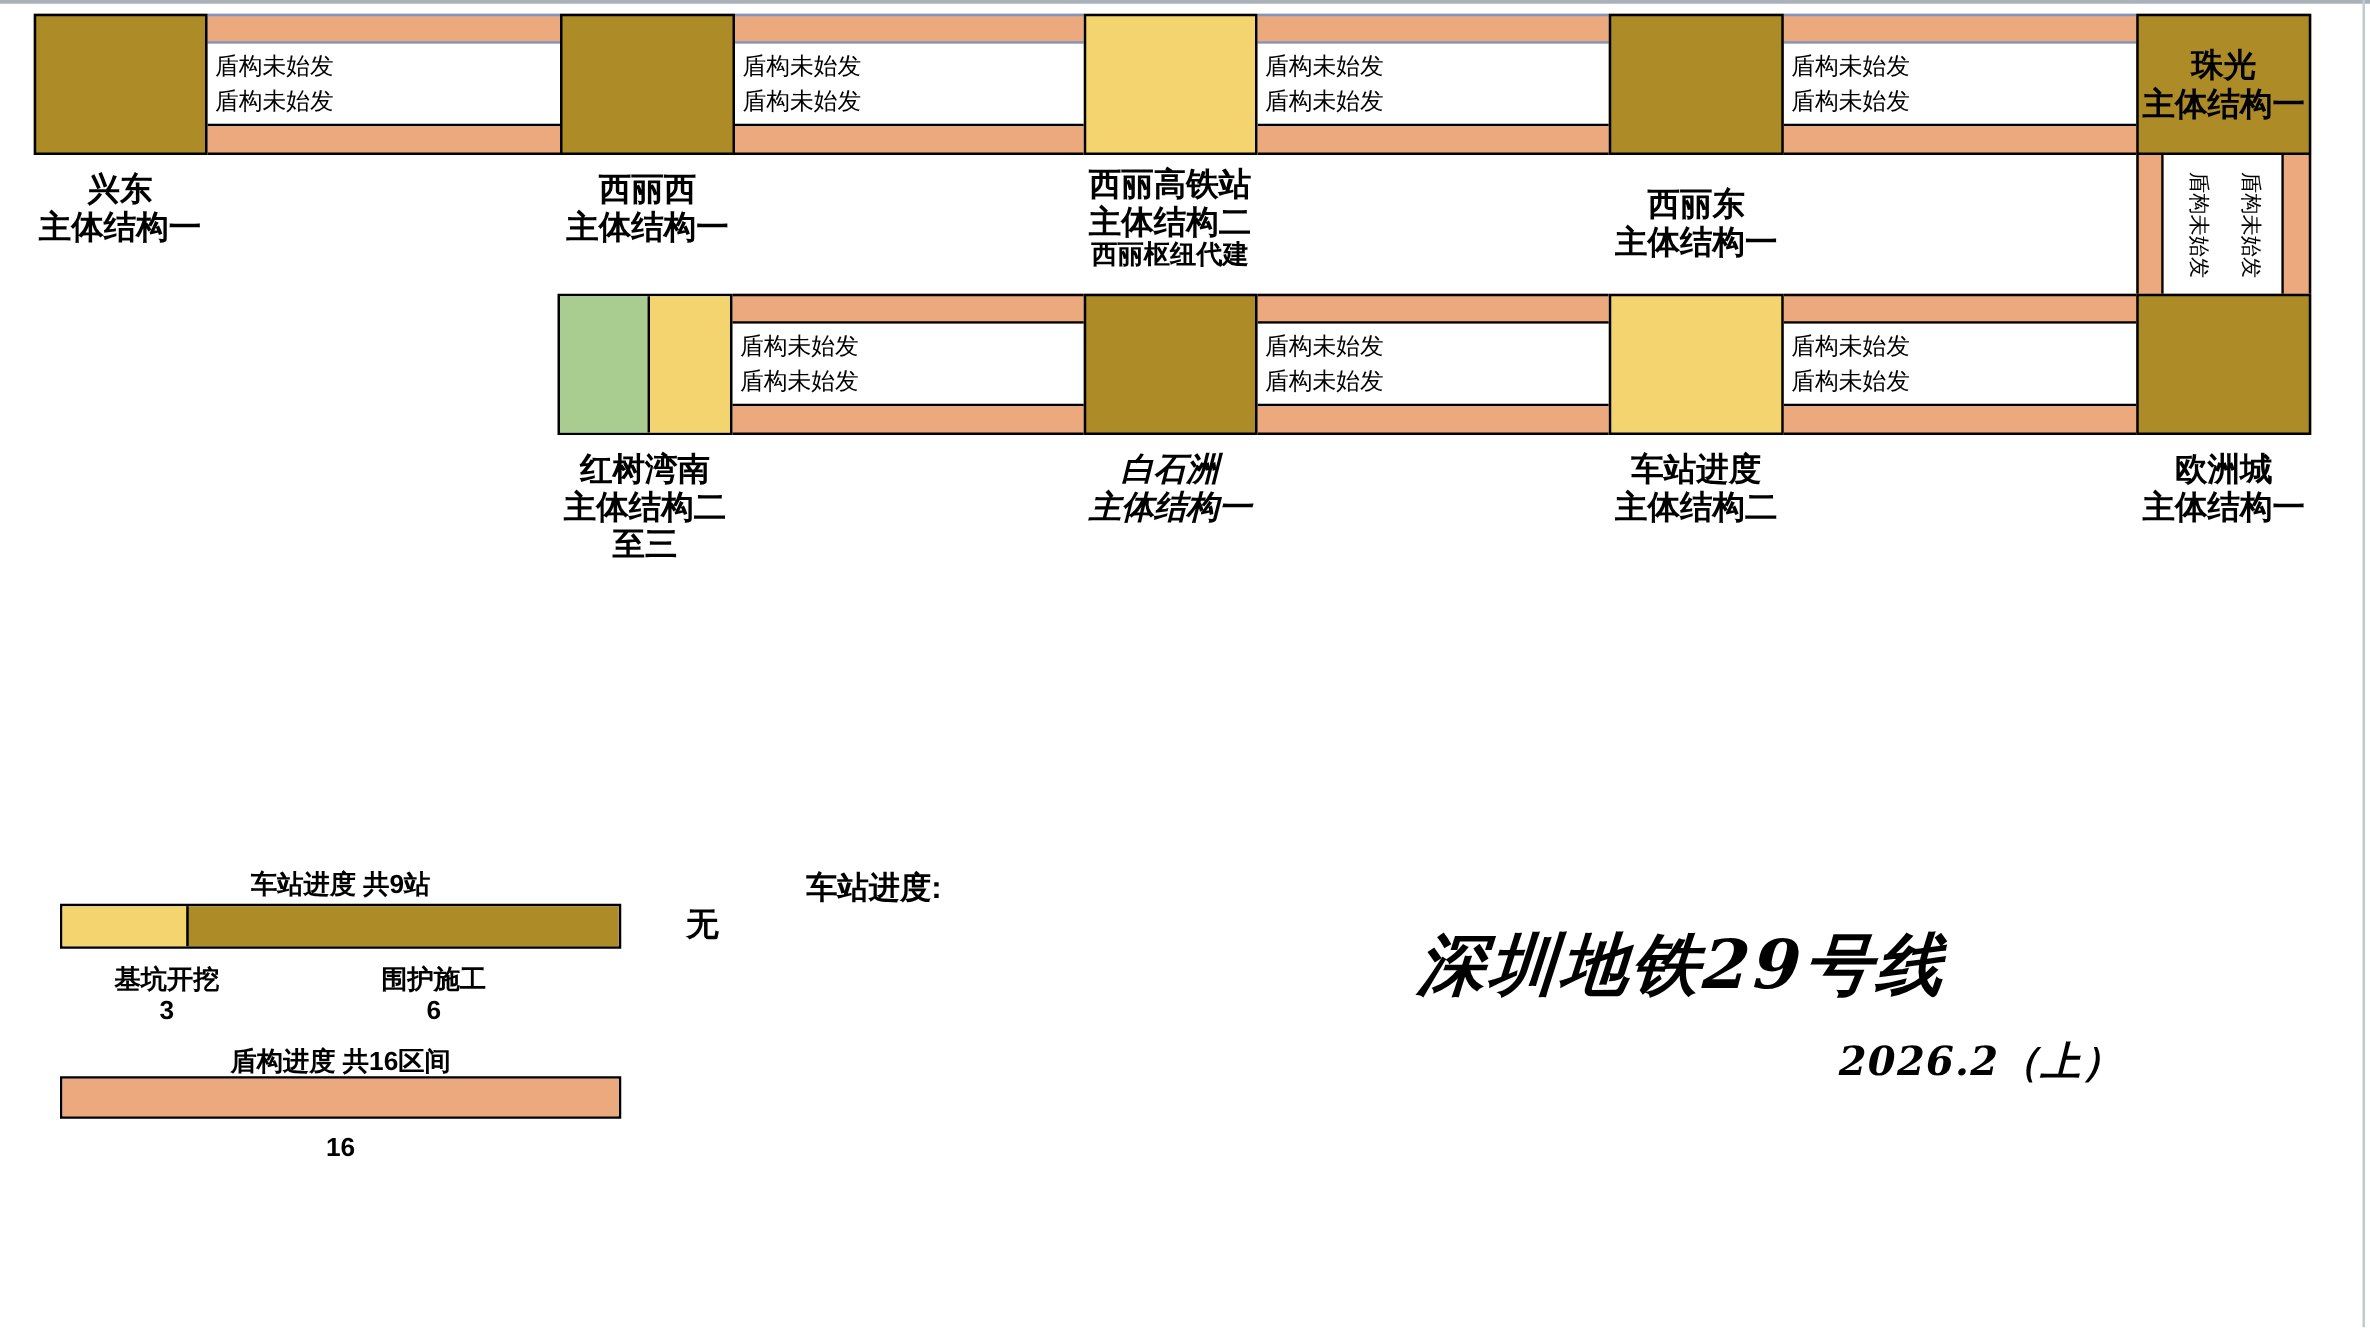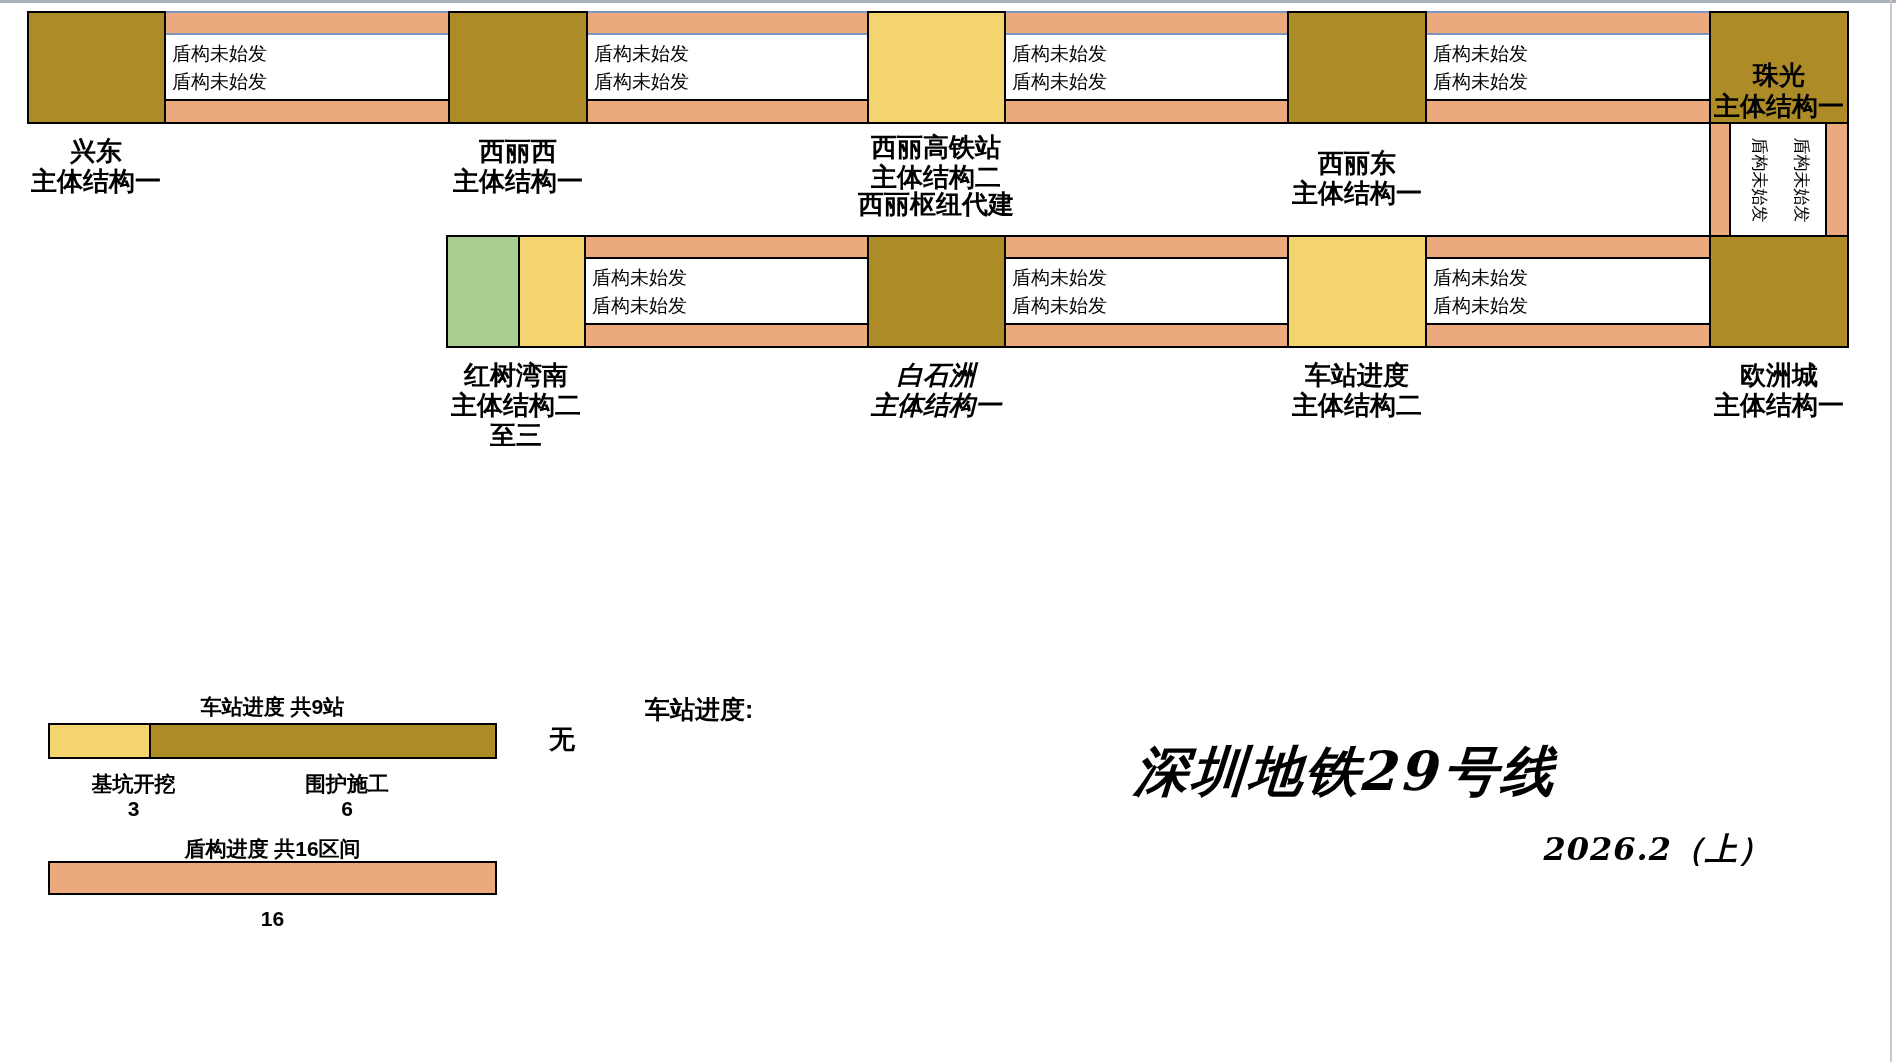--- a/index.html
+++ b/index.html
@@ -15,21 +15,21 @@
   .canvas{position:relative;width:1896px;height:1062px;background:#fff;overflow:hidden;}
 
   .topline{position:absolute;left:0;top:0;width:1896px;height:3px;background:#aab1b8;}
   .edgeline{position:absolute;left:1890px;top:0;width:2px;height:1062px;background:#c3c9cf;}
 
   
   .station{position:absolute;top:11px;height:113px;border:2px solid var(--ink);}
   .station.r2{top:235px;}
   .st-olive{background:var(--olive);}
   .st-yellow{background:var(--yellow);}
-  .station.inside{display:flex;flex-direction:column;align-items:center;justify-content:flex-end;
+  .station.inside{display:flex;flex-direction:column;align-items:center;justify-content:center;
     font-weight:bold;font-size:26px;line-height:31px;text-align:center;}
   .split{display:flex;flex-direction:row;}
   .split .half-green{flex:72;background:var(--green);}
   .split .half-yellow{flex:66;background:var(--yellow);border-left:2px solid var(--ink);}
 
   
   .hseg{position:absolute;top:11px;height:113px;display:flex;flex-direction:column;}
   .hseg.r2{top:235px;}
   .hseg .s-top{height:24px;background:var(--salmon);}
   .hseg .s-mid{flex:1;background:#fff;display:flex;flex-direction:column;justify-content:space-around;
@@ -44,38 +44,38 @@
   .vseg{position:absolute;left:1709px;top:124px;width:140px;height:111px;display:flex;flex-direction:row;}
   .vseg .v-left{width:22px;background:var(--salmon);border-left:2px solid var(--ink);border-right:2px solid var(--ink);}
   .vseg .v-right{width:24px;background:var(--salmon);border-left:2px solid var(--ink);border-right:2px solid var(--ink);}
   .vseg .v-mid{flex:1;background:#fff;position:relative;}
   .vtext{position:absolute;top:50%;white-space:nowrap;font-size:17px;
     transform:translate(-50%,-50%) rotate(90deg);}
 
   
   .lbl{position:absolute;width:260px;text-align:center;font-weight:bold;color:#000;}
   .lbl .l1,.lbl .l2,.lbl .l3{font-size:26px;line-height:30px;}
-  .lbl .note{font-size:26px;line-height:24px;}
+  .lbl .note{font-size:21px;line-height:24px;}
 
   
   .legend-title{position:absolute;width:449px;text-align:center;font-weight:bold;font-size:21px;}
   .bar{position:absolute;left:48px;width:449px;border:2px solid var(--ink);display:flex;flex-direction:row;}
   .bar .cell{height:100%;}
   .bar .c-yellow{flex:100;background:var(--yellow);}
   .bar .c-olive{flex:349;background:var(--olive);border-left:2px solid var(--ink);}
   .bar .c-salmon{flex:1;background:var(--salmon);}
   .bar-lbl{position:absolute;text-align:center;font-weight:bold;font-size:21px;line-height:25px;}
 
   .monthly-label{position:absolute;left:645px;top:693px;font-weight:bold;font-size:25px;}
   .monthly-value{position:absolute;left:530px;top:722px;width:64px;text-align:center;font-weight:bold;font-size:26px;}
 
   .main-title{position:absolute;left:1096px;top:736px;width:500px;text-align:center;
     font-family:"DejaVu Serif","Liberation Serif",serif;font-style:italic;font-weight:bold;
     font-size:54px;letter-spacing:3px;transform:skewX(-4deg);}
-  .sub-title{position:absolute;left:1471px;top:828px;width:300px;text-align:right;
+  .sub-title{position:absolute;left:1471px;top:828px;width:300px;text-align:left;
     font-family:"DejaVu Serif","Liberation Serif",serif;font-style:italic;font-weight:bold;
     font-size:32px;letter-spacing:1px;}
 </style>
 </head>
 <body>
 
 <div class="canvas">
 
   <div class="topline"></div>
   <div class="edgeline"></div>

